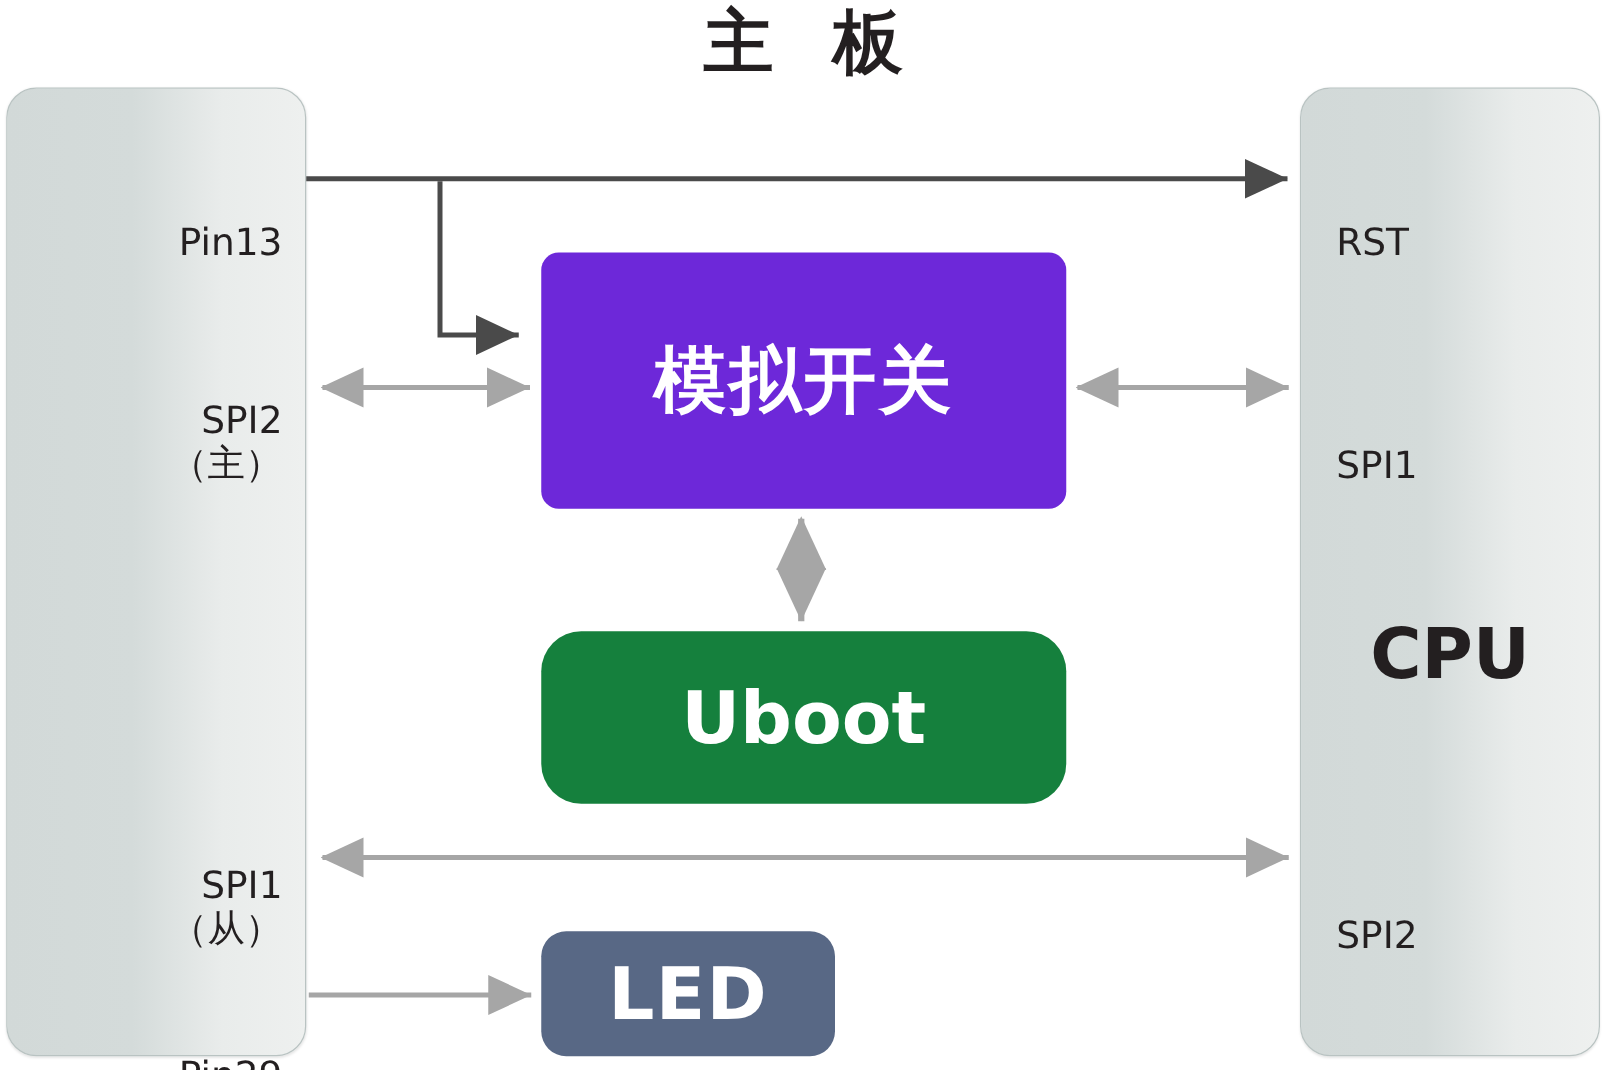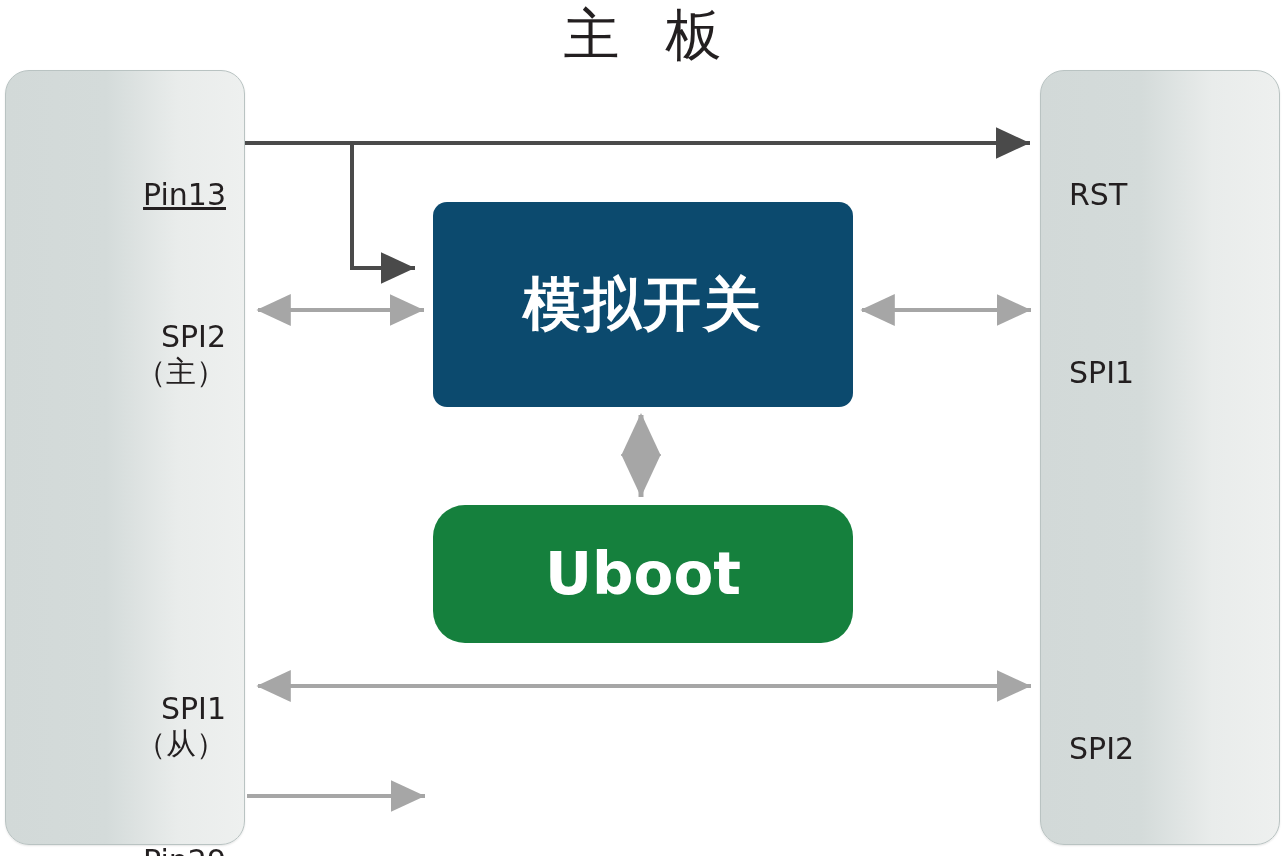--- a/index.html
+++ b/index.html
@@ -19,21 +19,21 @@
   }
 
   
   #diagram-title {
     position: absolute;
     left: 0;
     top: 4px;
     width: 1285px;
     text-align: center;
     font-size: 56px;
-    font-weight: normal;
+    font-weight: bold;
     color: #231f20;
     letter-spacing: 14px;
     text-indent: 14px;
     line-height: 1.1;
     white-space: pre;
   }
 
   
   .chip {
     position: absolute;
@@ -64,21 +64,21 @@
     position: absolute;
     font-size: 30px;
     color: #231f20;
     line-height: 1.18;
     white-space: pre;
   }
   .pin.right  { right: 18px; text-align: right; }
   .pin.left   { left: 28px;  text-align: right;  }
 
   
-  #pin-tcm-13   { top: 106px; text-decoration: underline; }
+  #pin-tcm-13   { top: 106px; }
   #pin-tcm-spi2 { top: 248px; }
   #pin-tcm-spi1 { top: 620px; }
   #pin-tcm-29   { top: 772px; }
   
   #pin-cpu-rst  { top: 106px; }
   #pin-cpu-spi1 { top: 284px; }
   #pin-cpu-spi2 { top: 660px; }
 
   
   .block {
@@ -86,21 +86,21 @@
     display: flex;
     align-items: center;
     justify-content: center;
     color: #ffffff;
     font-weight: bold;
     box-sizing: border-box;
   }
   #block-switch {
     left: 433px; top: 202px;
     width: 420px; height: 205px;
-    background: #0c4a6e;
+    background: #6d28d9;
     border-radius: 14px;
     font-size: 58px;
     letter-spacing: 2px;
   }
   #block-uboot {
     left: 433px; top: 505px;
     width: 420px; height: 138px;
     background: #15803d;
     border-radius: 32px;
     font-size: 58px;
@@ -132,20 +132,21 @@
   <div id="chip-tcm" class="chip">
     <div class="pin right" id="pin-tcm-13">Pin13</div>
     <div class="pin right" id="pin-tcm-spi2">SPI2
 （主）</div>
     <div class="pin right" id="pin-tcm-spi1">SPI1
 （从）</div>
     <div class="pin right" id="pin-tcm-29">Pin29</div>
   </div>
 
   <div id="chip-cpu" class="chip">
+    <div class="chip-title">CPU</div>
     <div class="pin left" id="pin-cpu-rst">RST</div>
     <div class="pin left" id="pin-cpu-spi1">SPI1</div>
     <div class="pin left" id="pin-cpu-spi2">SPI2</div>
   </div>
 
   <svg id="wires" viewBox="0 0 1285 856" xmlns="http://www.w3.org/2000/svg">
     <defs>
       <marker id="arrDarkEnd" markerWidth="9" markerHeight="9" refX="8.6" refY="4.5" orient="auto" markerUnits="strokeWidth">
         <path d="M0,0.5 L8.6,4.5 L0,8.5 z" fill="#4a4a4a"></path>
       </marker>
@@ -173,14 +174,17 @@
   </svg>
 
   <div class="block" id="block-switch">
     <span>模拟开关</span>
   </div>
 
   <div class="block" id="block-uboot">
     <span>Uboot</span>
   </div>
 
+  <div class="block" id="block-led">
+    <span>LED</span>
+  </div>
 
 </div>
 
 </body></html>

